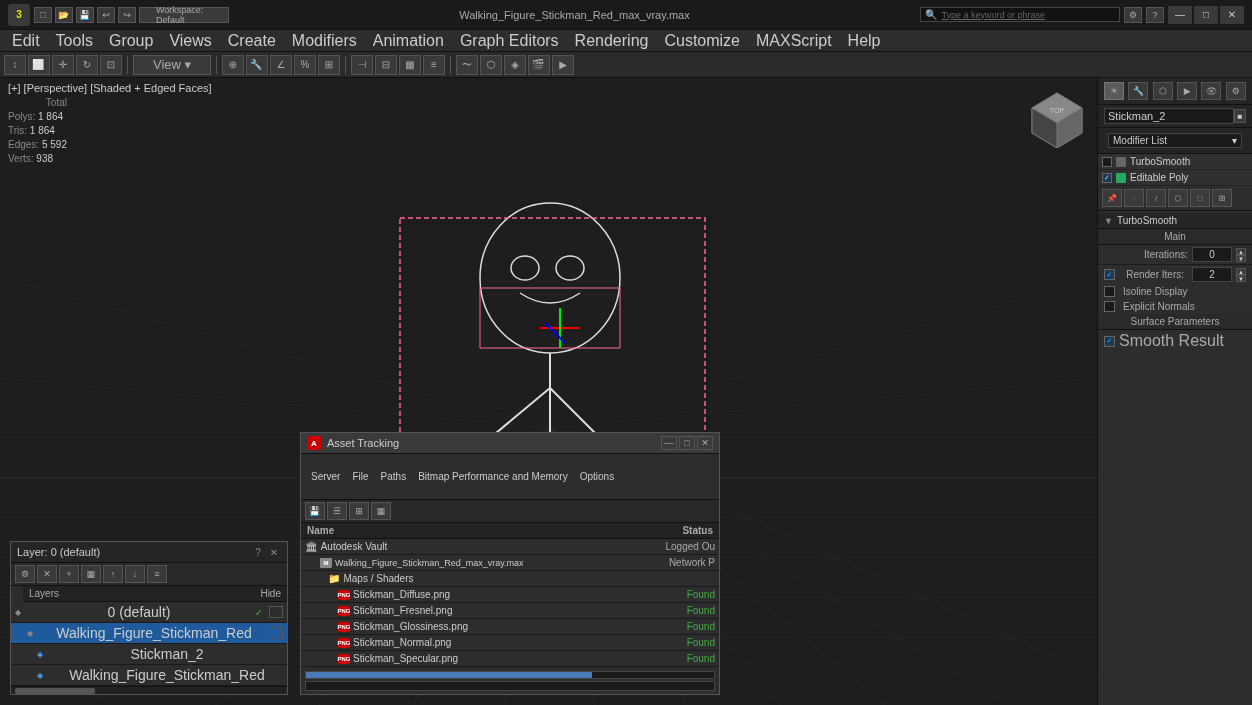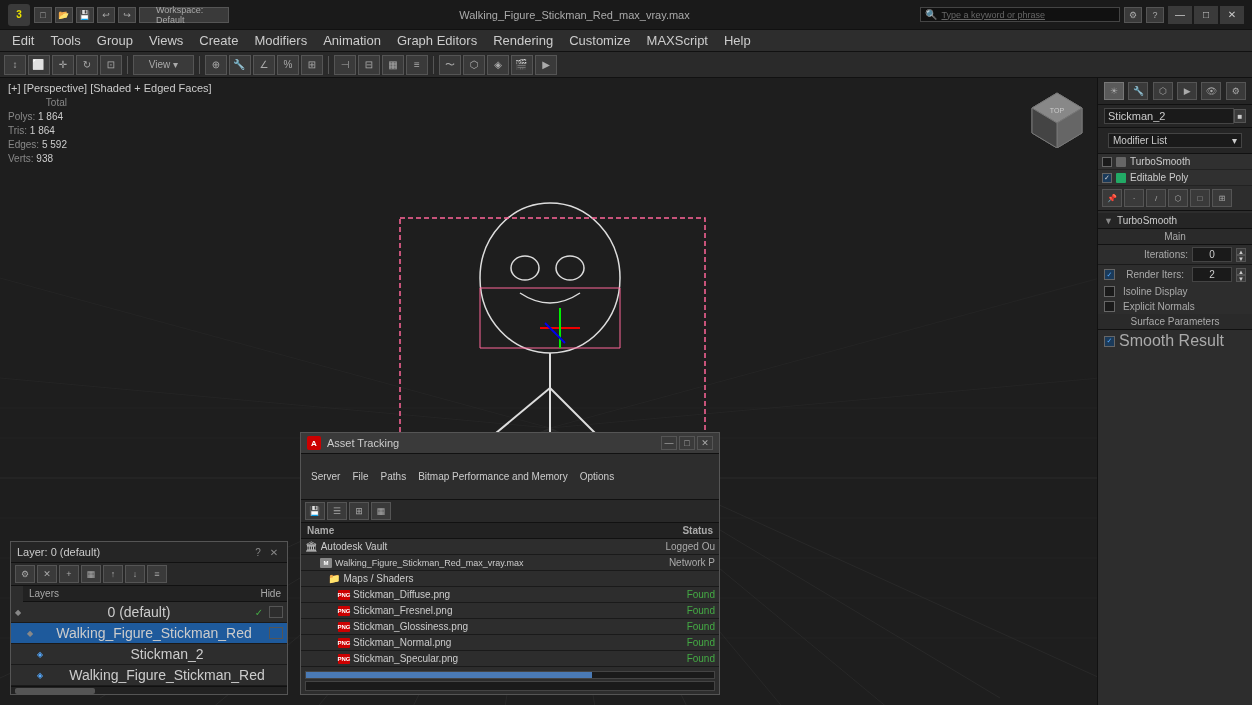--- a/index.html
+++ b/index.html
@@ -85,21 +85,21 @@
       background: #2d2d2d;
       display: flex;
       align-items: center;
       border-bottom: 1px solid #111;
       padding: 0 4px;
     }
     .menu-item {
       padding: 2px 8px;
       cursor: pointer;
       color: #ccc;
-      font-size: 13px;
+      font-size: 16px;
     }
 
     
     #toolbar {
       height: 26px;
       background: #2a2a2a;
       display: flex;
       align-items: center;
       padding: 0 4px;
       gap: 2px;
@@ -532,21 +532,21 @@
   <span class="menu-item">Help</span>
 </div>
 
 <div id="toolbar">
   <div class="tool-btn">↕</div>
   <div class="tool-btn">⬜</div>
   <div class="tool-btn">✛</div>
   <div class="tool-btn">↻</div>
   <div class="tool-btn">⊡</div>
   <div class="toolbar-sep"></div>
-  <div class="tool-btn" style="width:61px;font-size:10px;">View ▾</div>
+  <div class="tool-btn" style="width:78px;font-size:13px;">View ▾</div>
   <div class="toolbar-sep"></div>
   <div class="tool-btn">⊕</div>
   <div class="tool-btn">🔧</div>
   <div class="tool-btn">∠</div>
   <div class="tool-btn">%</div>
   <div class="tool-btn">⊞</div>
   <div class="toolbar-sep"></div>
   <div class="tool-btn">⊣</div>
   <div class="tool-btn">⊟</div>
   <div class="tool-btn">▦</div>

